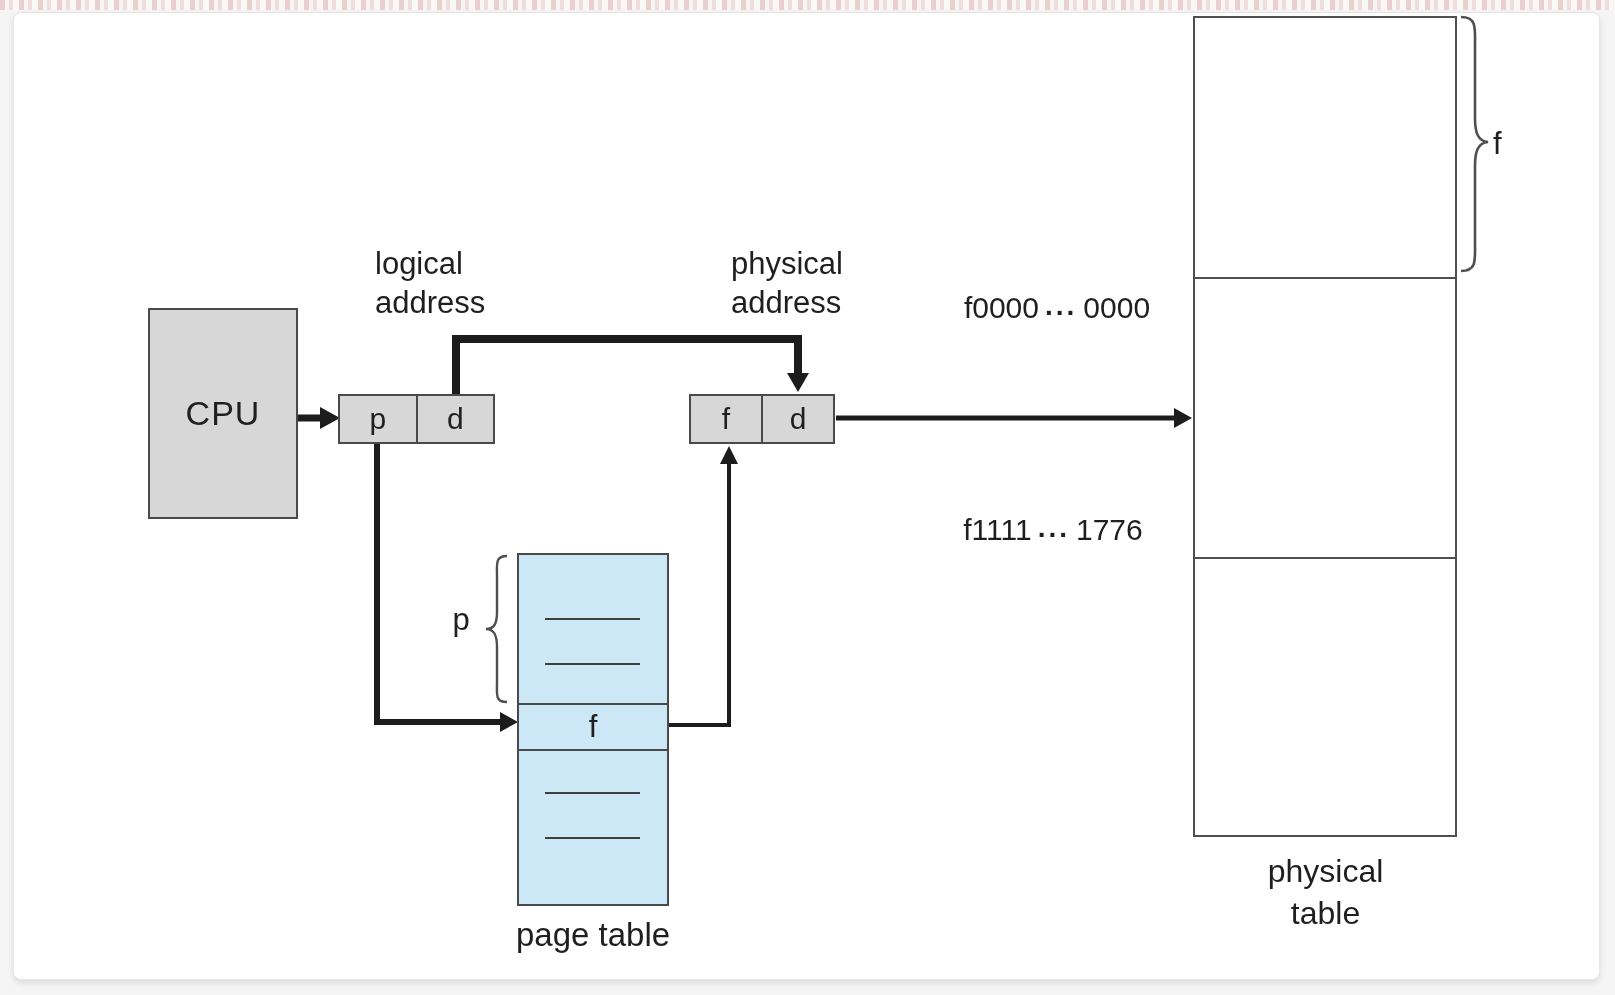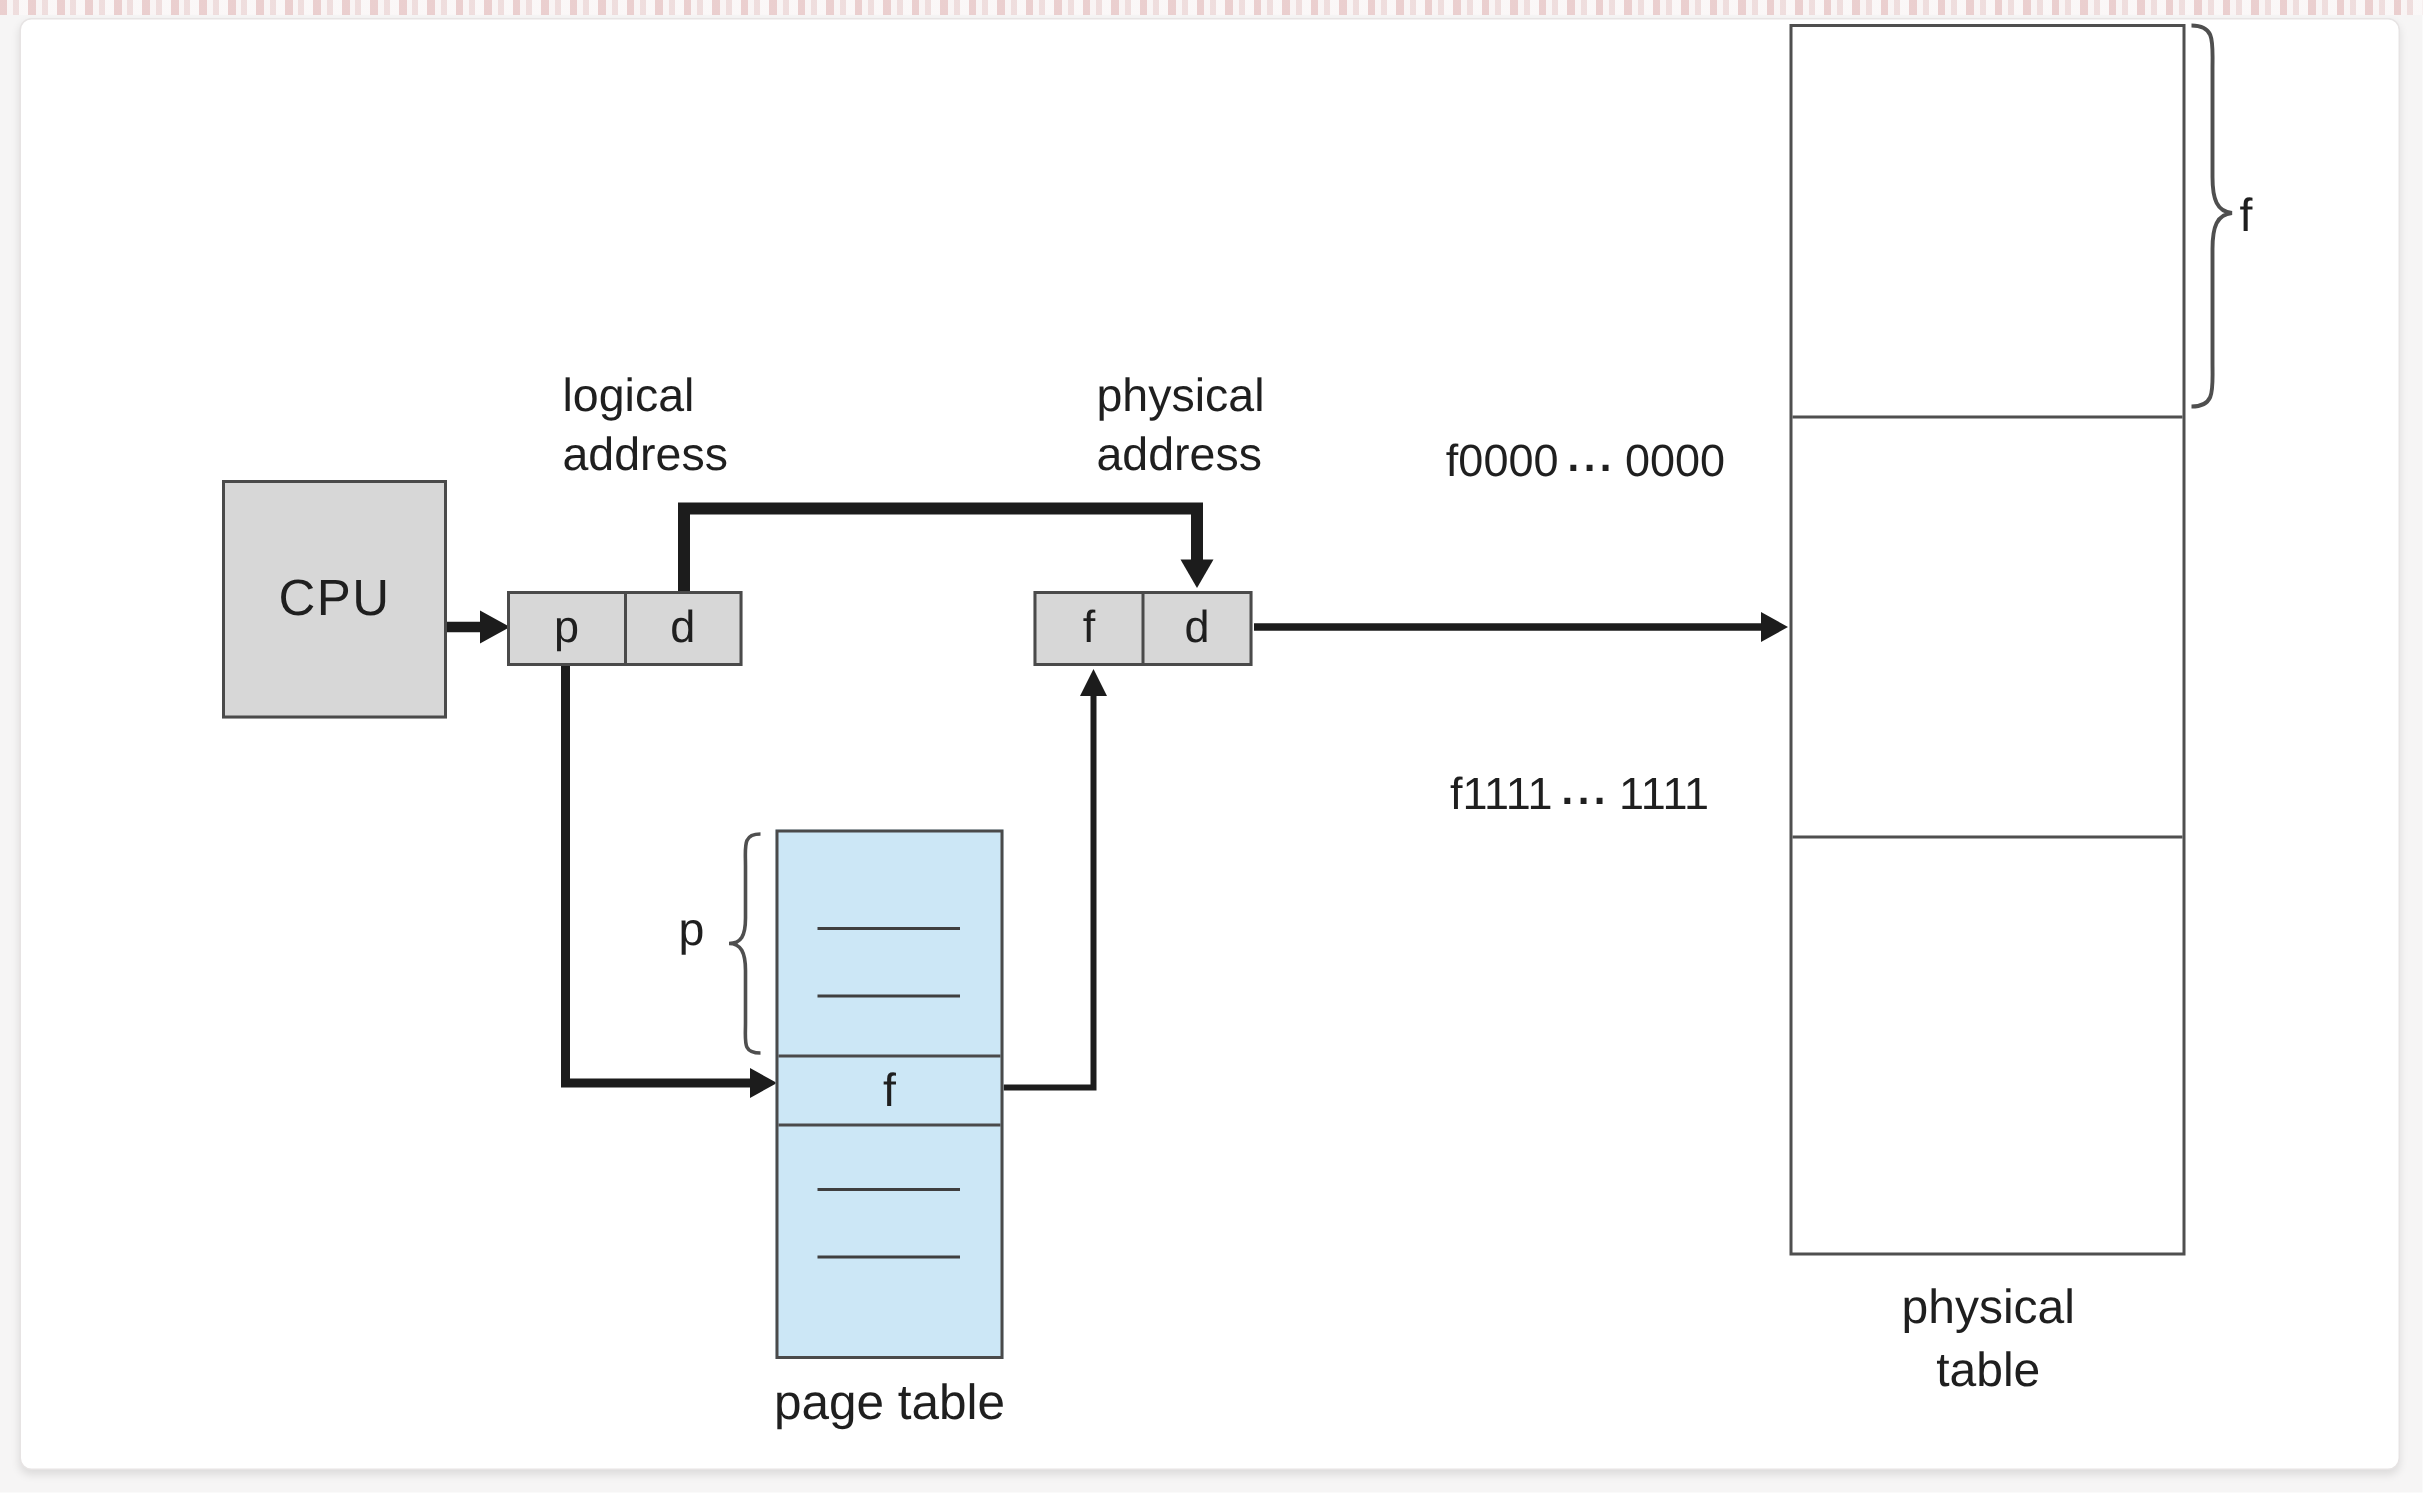--- a/index.html
+++ b/index.html
@@ -33,23 +33,23 @@
   }
 
   svg.arrows{position:absolute;left:0;top:0;width:1615px;height:995px;z-index:1;pointer-events:none;}
   .node{position:absolute;z-index:2;box-sizing:border-box;}
 
   .graybox{
     background:var(--box_fill,#d7d7d7);
     border:2px solid var(--border,#4a4a4a);
   }
   .cpu{
-    left:148px;top:308px;width:150px;height:159px;
+    left:148px;top:308px;width:150px;height:211px;
     display:flex;align-items:center;justify-content:center;
-    font-size:34px;letter-spacing:1px;margin-top:12px;
+    font-size:34px;letter-spacing:1px;
   }
   .addrbox{display:flex;}
   .addrbox .cell{
     flex:1;display:flex;align-items:center;justify-content:center;
     font-size:30px;
   }
   .addrbox .cell + .cell{border-left:2px solid var(--border,#4a4a4a);}
   .logical-box{left:338px;top:394px;width:157px;height:50px;}
   .physical-box{left:689px;top:394px;width:146px;height:50px;}
 
@@ -161,21 +161,21 @@
   <div class="node graybox addrbox physical-box">
     <div class="cell">f</div>
     <div class="cell">d</div>
   </div>
 
   <div class="addr-text addr-top">
     <span>f0000</span><span class="dots">...</span><span>0000</span>
   </div>
 
   <div class="addr-text addr-bottom">
-    <span>f1111</span><span class="dots">...</span><span>1111</span>
+    <span>f1111</span><span class="dots">...</span><span>1776</span>
   </div>
 
   <div class="node page-table">
     <div class="pt-entry-line" style="top:63px"></div>
     <div class="pt-entry-line" style="top:108px"></div>
     <div class="pt-frow">
       <span>f</span>
     </div>
     <div class="pt-entry-line" style="top:237px"></div>
     <div class="pt-entry-line" style="top:282px"></div>

